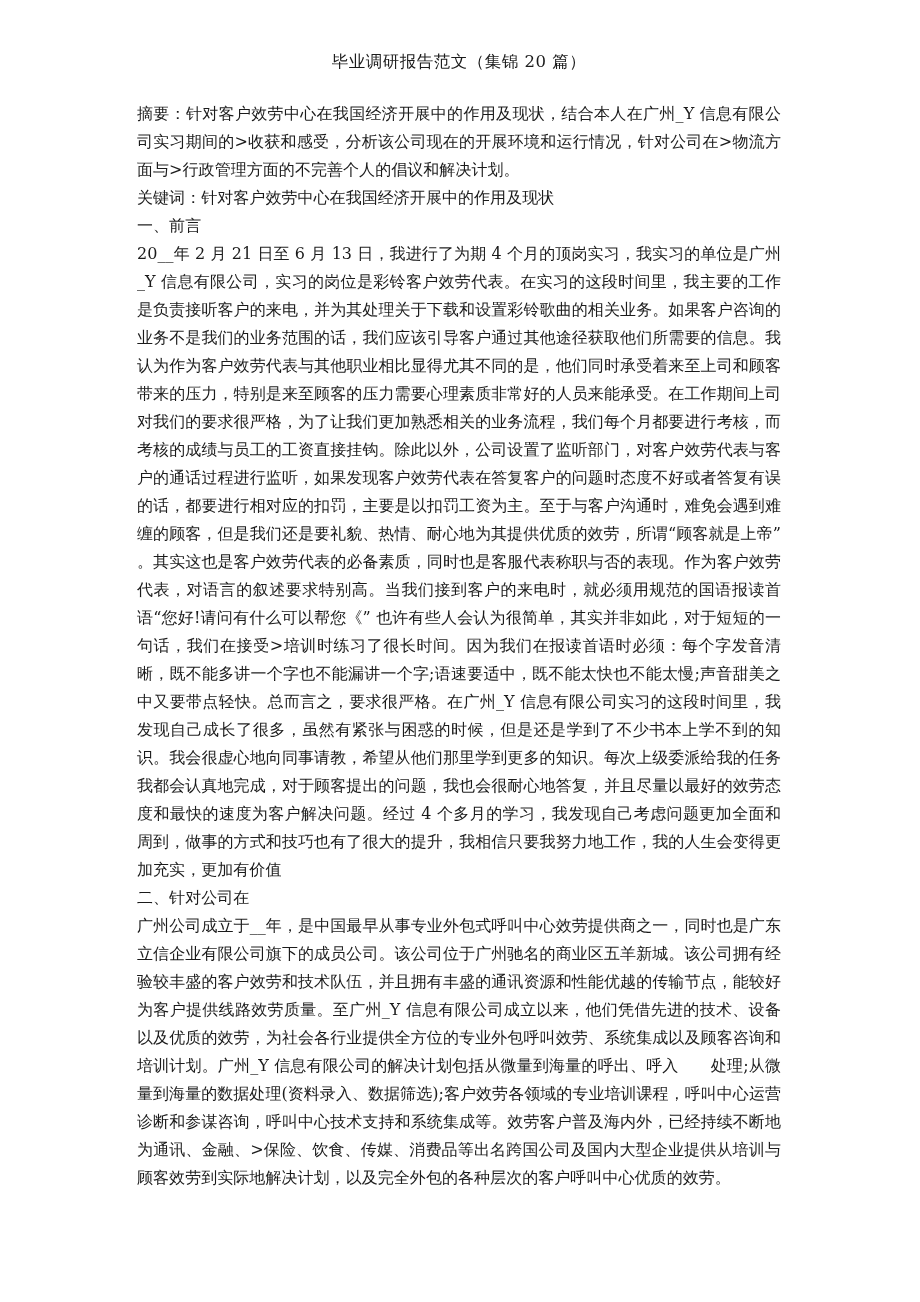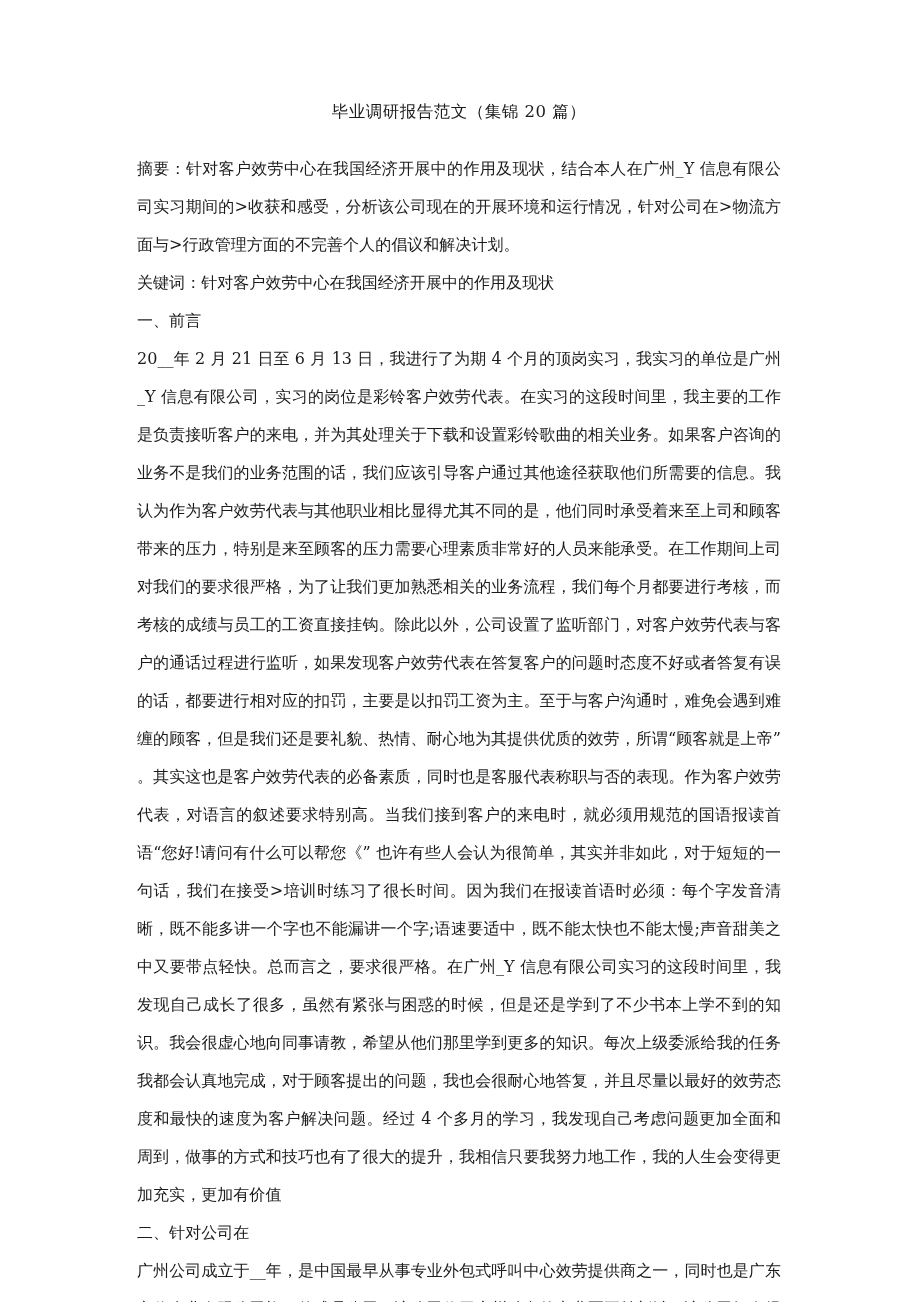--- a/index.html
+++ b/index.html
@@ -11,35 +11,35 @@
     width: 920px;
     height: 1302px;
     overflow: hidden;
     color: #1b1b1b;
     font-family: "DejaVu Serif", "Liberation Serif", serif;
   }
   .doc-page {
     box-sizing: border-box;
     width: 920px;
     height: 1302px;
-    padding: 99px 139px 40px 137px;
+    padding: 49px 139px 40px 137px;
     background: #ffffff;
   }
   .doc-title {
     margin: 0 0 25px 0;
     font-size: 16.5px;
     font-weight: normal;
     line-height: 26.2px;
     text-align: center;
     letter-spacing: 0.5px;
   }
   .doc-paragraph {
     margin: 0;
     font-size: 16px;
-    line-height: 38px;
+    line-height: 28px;
     text-align: justify;
     text-justify: inter-ideograph;
     word-break: break-all;
     letter-spacing: 0.05px;
   }
 </style>
 </head>
 <body>
 
 <div class="doc-page">

